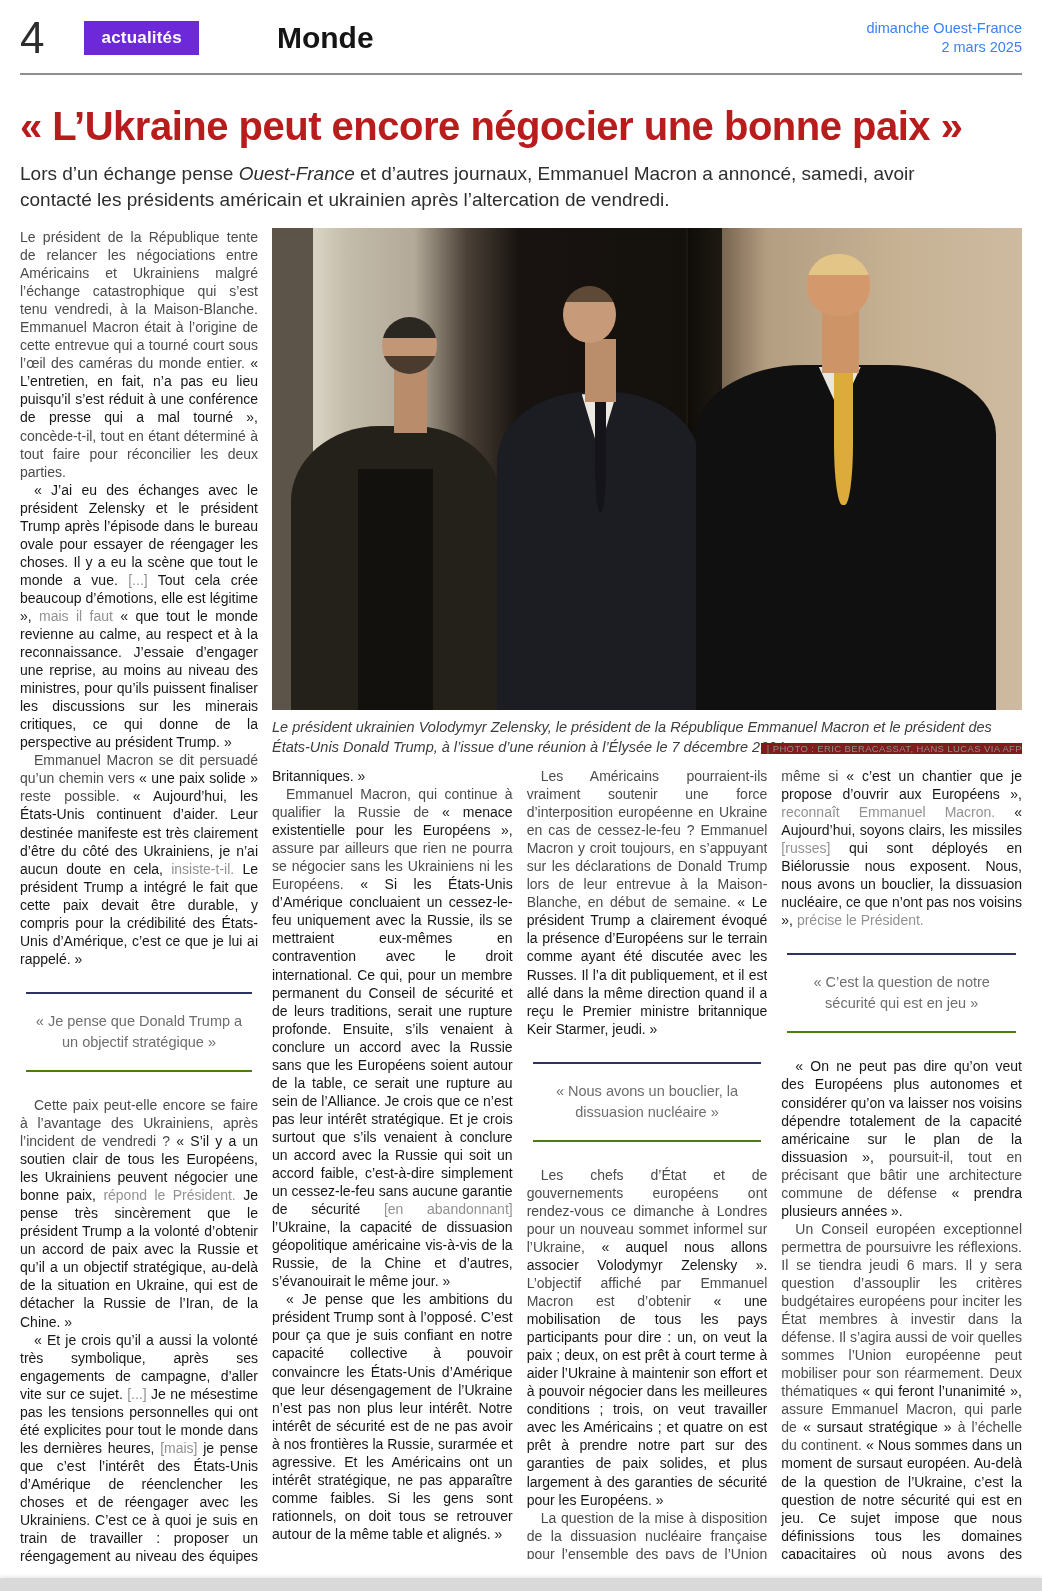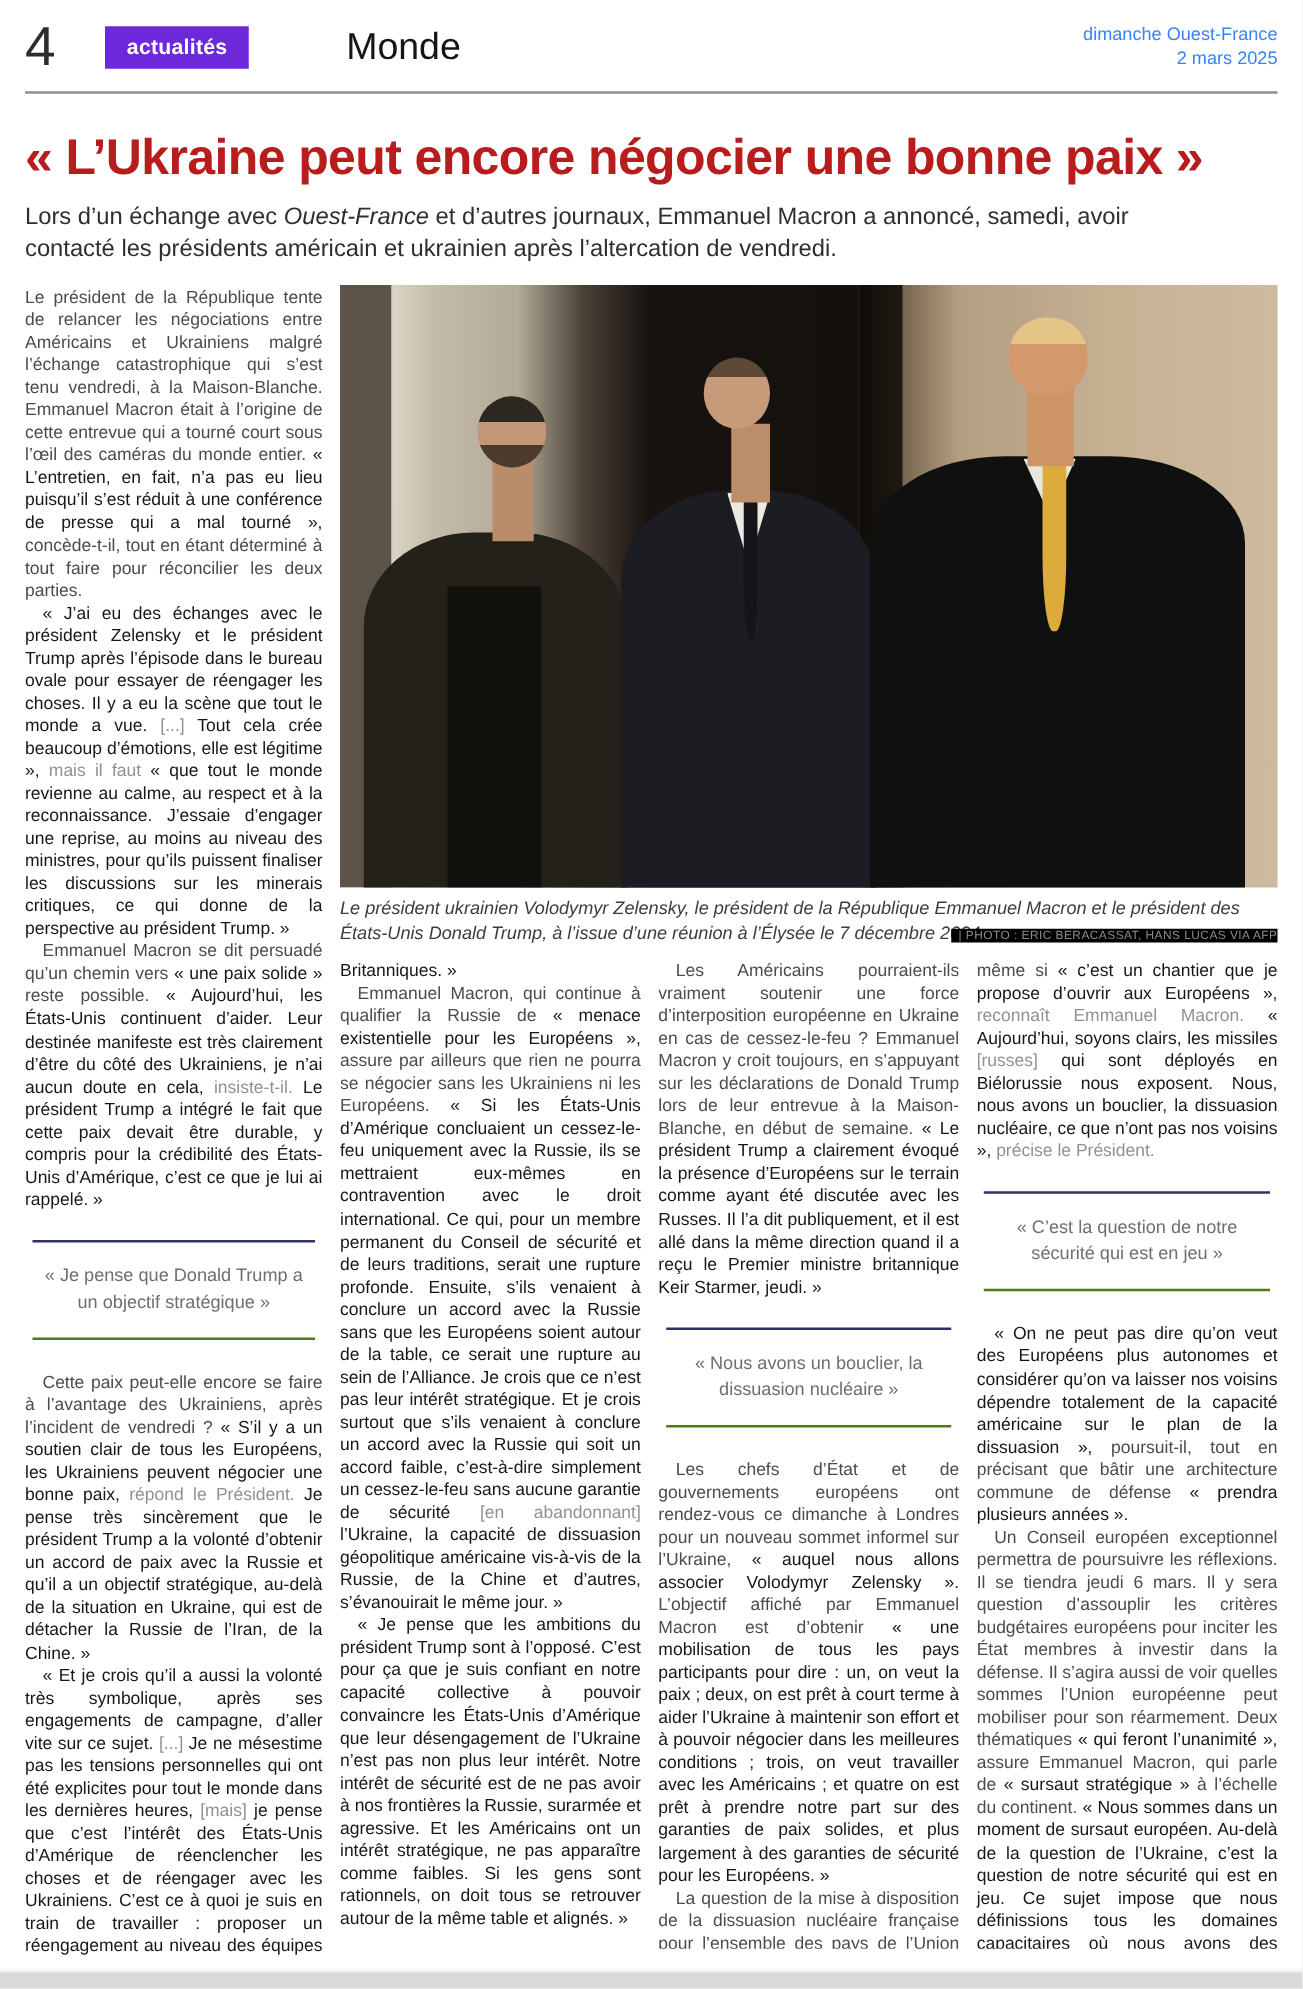--- a/index.html
+++ b/index.html
@@ -5,21 +5,21 @@
   html,body{margin:0;padding:0;background:#e9e9e9;}
   .sheet{position:relative;width:1042px;height:1591px;background:#ffffff;overflow:hidden;
          font-family:"Liberation Sans", sans-serif;color:#1a1a1a;}
   .inner{padding:12px 20px 0 20px;}
 
   
   .masthead{display:flex;align-items:center;height:52px;}
   .page-num{font-size:44px;font-weight:300;color:#2d2d2d;line-height:1;}
   .badge{margin-left:40px;background:#6d28d9;color:#fff;font-weight:700;font-size:17px;
          padding:7px 17px;letter-spacing:.2px;}
-  .section{margin-left:78px;font-size:30px;font-weight:400;color:#151515;text-align:center;}
+  .section{margin-left:78px;font-size:30px;font-weight:700;color:#151515;text-align:center;}
   .edition{margin-left:auto;text-align:right;font-size:14.5px;color:#3b82f6;line-height:1.3;}
   .rule{height:2px;background:#8f8f8f;margin-top:9px;}
 
   
   .headline{font-size:40px;font-weight:700;letter-spacing:-.5px;color:#b91c1c;
             margin:29px 0 12px 0;line-height:1.12;}
   .standfirst{font-size:19px;color:#2e2e2e;line-height:1.4;margin:0 0 14px 0;max-width:900px;}
   .standfirst .i{font-style:italic;margin-top:44px;}
 
   
@@ -71,21 +71,21 @@
          border-radius:0 0 45% 45%;}
   .t-neck{left:73.3%;top:16.5%;width:5%;height:13.5%;background:#cd9468;}
   .t-head{left:71.3%;top:5.5%;width:8.4%;height:12.8%;border-radius:48% 48% 46% 46%;
           background:linear-gradient(180deg,#e3c687 0 34%,#d3996d 34% 100%);}
 
   
   .caption-row{position:relative;width:750px;margin-top:7px;}
   .caption{display:block;font-style:italic;font-size:14.5px;color:#3c3c3c;line-height:1.38;
            padding-right:0;}
   .credit{position:absolute;right:0;bottom:3px;font-size:9.5px;color:#8d8d8d;
-          letter-spacing:.04em;background:#000000;padding-left:6px;}
+          letter-spacing:.04em;background:#7f1d1d;padding-left:6px;}
 
   .bottom-strip{position:absolute;left:0;bottom:0;width:100%;height:13px;background:#d9d9d9;
                 box-shadow:0 -2px 3px rgba(0,0,0,.08);}
 </style>
 </head>
 <body>
 
 <div class="sheet">
   <div class="inner">
 
@@ -96,21 +96,21 @@
       <div class="edition">
         <div>dimanche Ouest-France</div>
         <div>2 mars 2025</div>
       </div>
     </header>
 
     <div class="rule"></div>
 
     <h1 class="headline">« L’Ukraine peut encore négocier une bonne paix »</h1>
 
-    <p class="standfirst"><span>Lors d’un échange avec </span><span class="i">Ouest-France</span><span> et d’autres journaux, Emmanuel Macron a annoncé, samedi, avoir contacté les présidents américain et ukrainien après l’altercation de vendredi.</span></p>
+    <p class="standfirst"><span>Lors d’un échange pense </span><span class="i">Ouest-France</span><span> et d’autres journaux, Emmanuel Macron a annoncé, samedi, avoir contacté les présidents américain et ukrainien après l’altercation de vendredi.</span></p>
 
     <div class="body-grid">
 
       <div class="col col-left">
           <p class="para noindent"><span>Le président de la République tente de relancer les négociations entre Américains et Ukrainiens malgré l’échange catastrophique qui s’est tenu vendredi, à la Maison-Blanche. Emmanuel Macron était à l’origine de cette entrevue qui a tourné court sous l’œil des caméras du monde entier. </span><span class="b">« L’entretien, en fait, n’a pas eu lieu puisqu’il s’est réduit à une conférence de presse qui a mal tourné », </span><span>concède-t-il, tout en étant déterminé à tout faire pour réconcilier les deux parties.</span></p>
           <p class="para"><span class="b">« J’ai eu des échanges avec le président Zelensky et le président Trump après l’épisode dans le bureau ovale pour essayer de réengager les choses. Il y a eu la scène que tout le monde a vue. </span><span class="g">[...] </span><span class="b">Tout cela crée beaucoup d’émotions, elle est légitime », </span><span class="g">mais il faut </span><span class="b">« que tout le monde revienne au calme, au respect et à la reconnaissance. J’essaie d’engager une reprise, au moins au niveau des ministres, pour qu’ils puissent finaliser les discussions sur les minerais critiques, ce qui donne de la perspective au président Trump. »</span></p>
           <p class="para"><span>Emmanuel Macron se dit persuadé qu’un chemin vers </span><span class="b">« une paix solide »</span><span> reste possible. </span><span class="b">« Aujourd’hui, les États-Unis continuent d’aider. Leur destinée manifeste est très clairement d’être du côté des Ukrainiens, je n’ai aucun doute en cela, </span><span class="g">insiste-t-il. </span><span class="b">Le président Trump a intégré le fait que cette paix devait être durable, y compris pour la crédibilité des États-Unis d’Amérique, c’est ce que je lui ai rappelé. »</span></p>
           <div class="pullquote">« Je pense que Donald Trump a un objectif stratégique »</div>
           <p class="para"><span>Cette paix peut-elle encore se faire à l’avantage des Ukrainiens, après l’incident de vendredi ? </span><span class="b">« S’il y a un soutien clair de tous les Européens, les Ukrainiens peuvent négocier une bonne paix, </span><span class="g">répond le Président. </span><span class="b">Je pense très sincèrement que le président Trump a la volonté d’obtenir un accord de paix avec la Russie et qu’il a un objectif stratégique, au-delà de la situation en Ukraine, qui est de détacher la Russie de l’Iran, de la Chine. »</span></p>
           <p class="para"><span class="b">« Et je crois qu’il a aussi la volonté très symbolique, après ses engagements de campagne, d’aller vite sur ce sujet. </span><span class="g">[...] </span><span class="b">Je ne mésestime pas les tensions personnelles qui ont été explicites pour tout le monde dans les dernières heures, </span><span class="g">[mais] </span><span class="b">je pense que c’est l’intérêt des États-Unis d’Amérique de réenclencher les choses et de réengager avec les Ukrainiens. C’est ce à quoi je suis en train de travailler : proposer un réengagement au niveau des équipes et des ministres sur quelques sujets techniques, et une discussion qui puisse se renouer. En tout cas, on va y œuvrer dans les prochaines heures, en lien très direct avec les</span></p>

